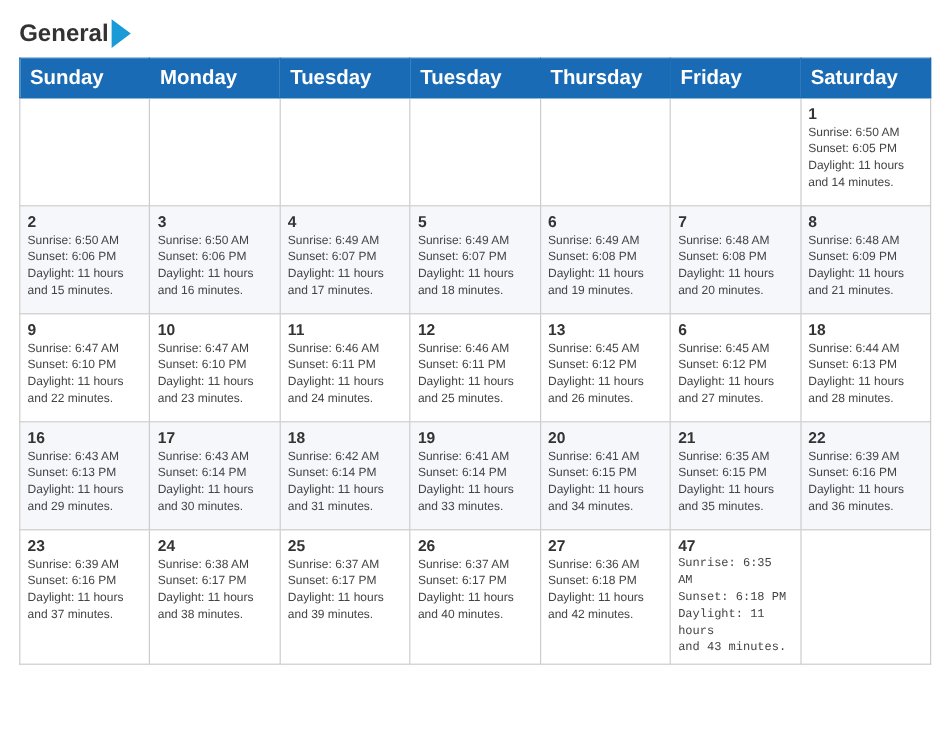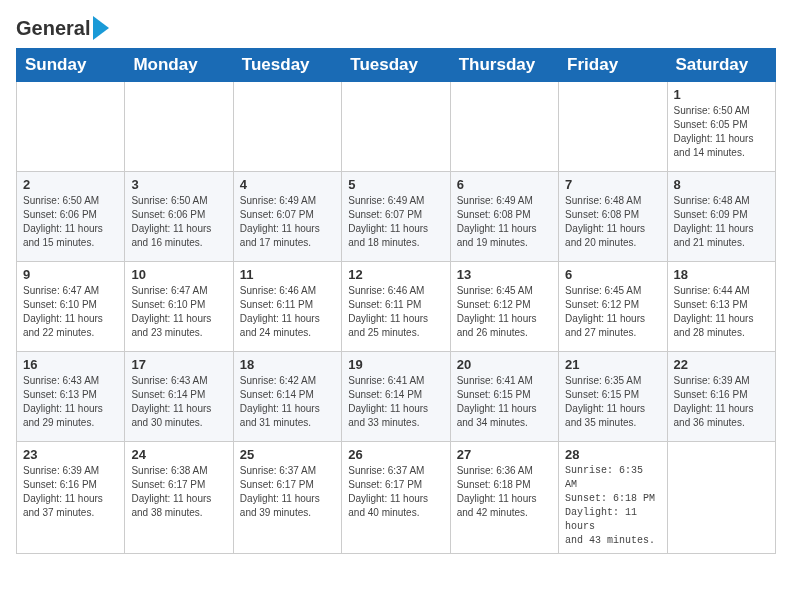--- a/index.html
+++ b/index.html
@@ -311,21 +311,21 @@
 and 40 minutes.</div>
         </td>
         <td>
           <span class="day-num">27</span>
           <div class="day-info" style="white-space: pre-line;">Sunrise: 6:36 AM
 Sunset: 6:18 PM
 Daylight: 11 hours
 and 42 minutes.</div>
         </td>
         <td>
-          <span class="day-num">28</span>
+          <span class="day-num">47</span>
           <div class="day-info" style="white-space: pre-line; font-family: Liberation Mono, monospace;">Sunrise: 6:35 AM
 Sunset: 6:18 PM
 Daylight: 11 hours
 and 43 minutes.</div>
         </td>
         <td class="empty-cell"></td>
       </tr>
     </tbody>
 </table>
 

